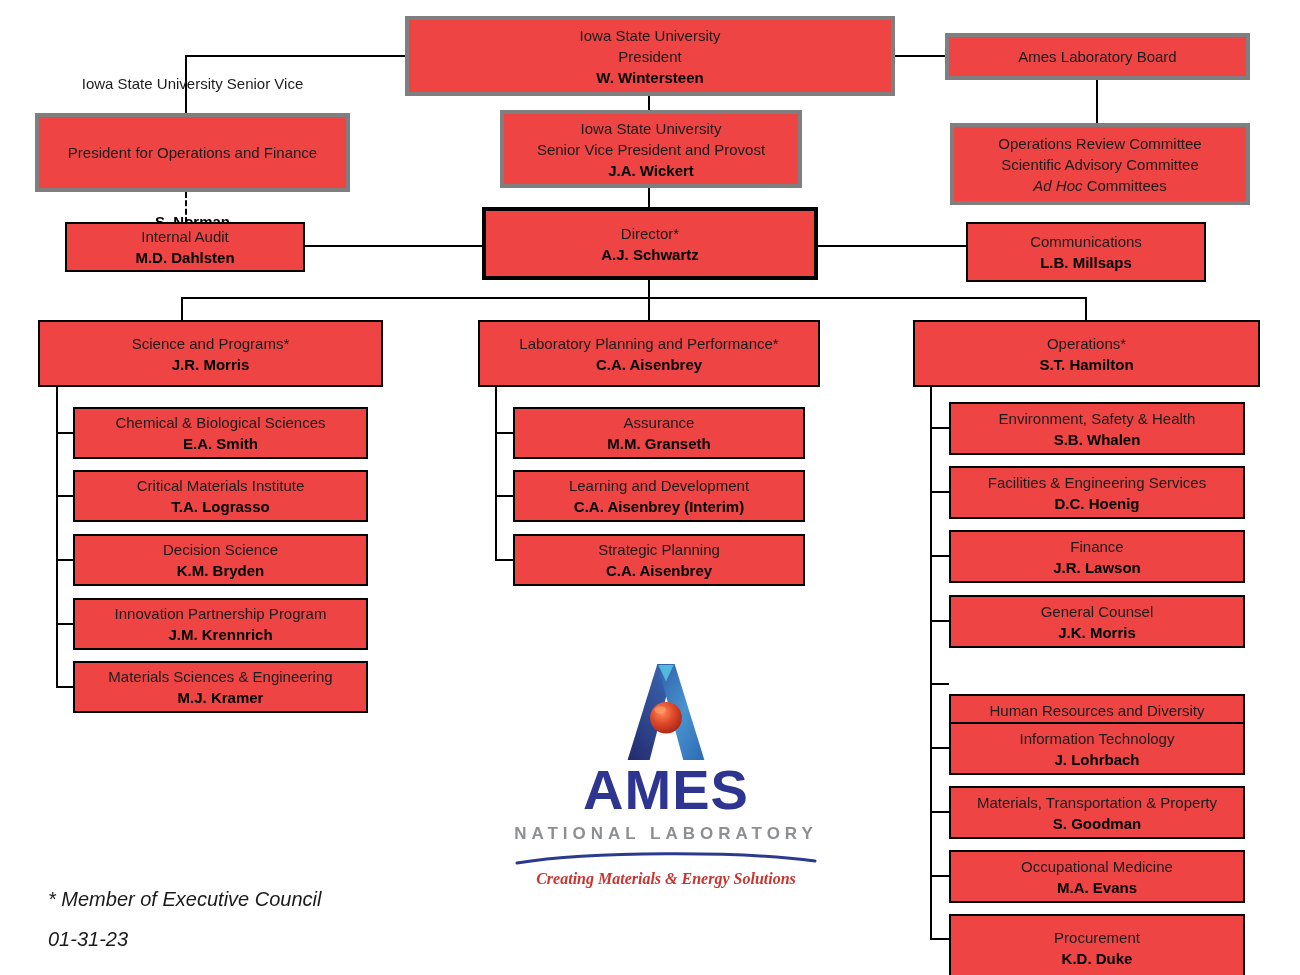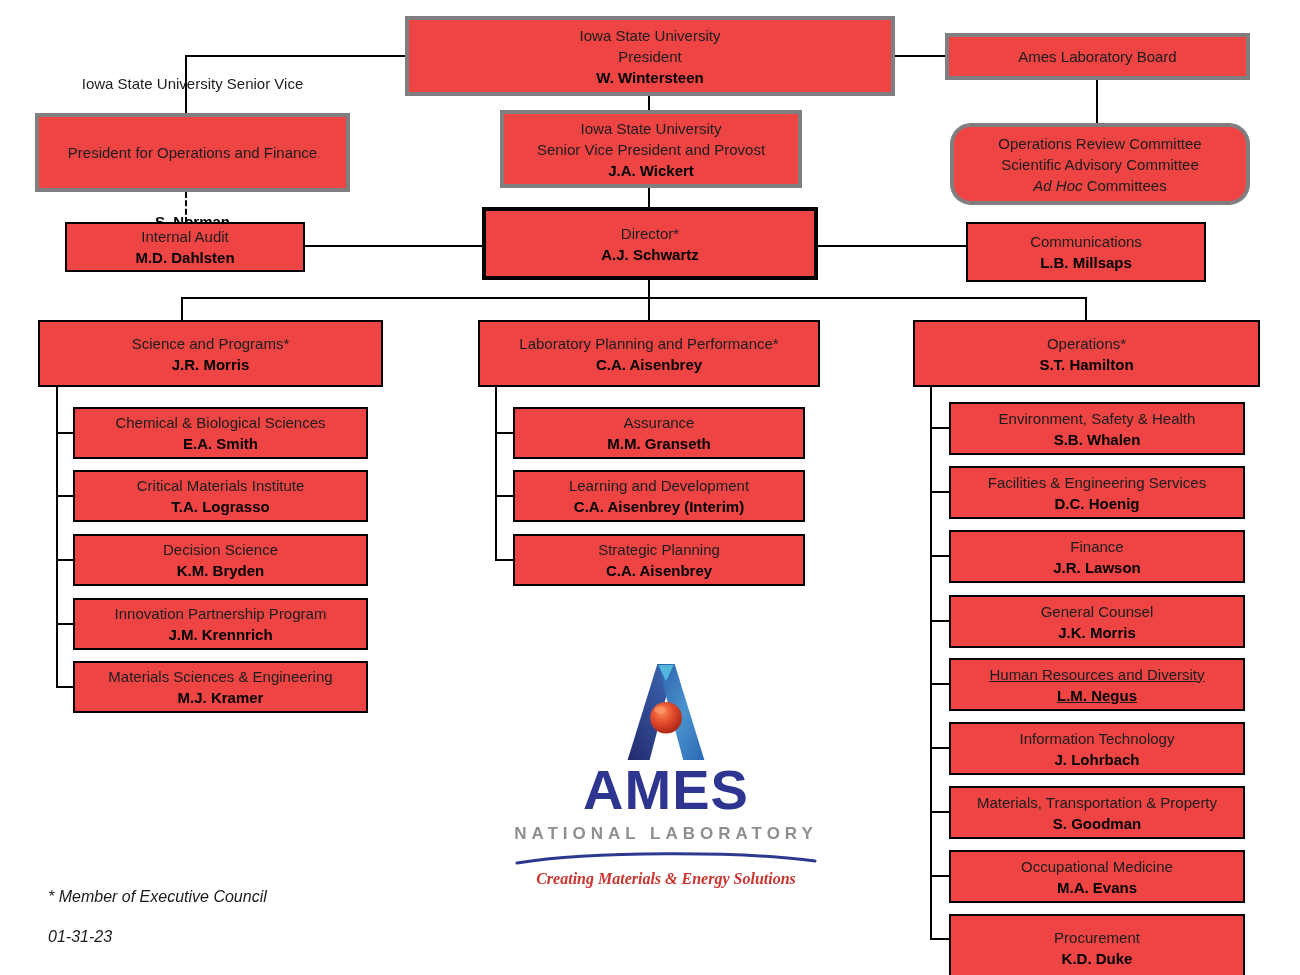--- a/index.html
+++ b/index.html
@@ -22,21 +22,21 @@
   .hl,.vl{position:absolute;background:#000;}
   .hl{height:2px;}
   .vl{width:2px;}
   .vdash{position:absolute;width:0;border-left:2px dashed #000;}
   
   .logo{position:absolute;left:500px;top:660px;width:332px;display:flex;flex-direction:column;align-items:center;}
   .logo .wordmark{font-weight:bold;font-size:56px;line-height:56px;letter-spacing:1px;margin-top:-2px;}
   .logo .subtitle{font-weight:bold;font-size:17px;letter-spacing:5px;margin-top:6px;white-space:nowrap;}
   .logo .tagline{font-family:"Liberation Serif",serif;font-style:italic;font-weight:bold;font-size:16px;margin-top:2px;white-space:nowrap;}
   
-  .note{position:absolute;font-style:italic;font-size:16px;color:#1a1a1a;}
+  .note{position:absolute;font-style:italic;font-size:20px;color:#1a1a1a;}
 </style>
 </head>
 <body>
 
 <div class="canvas">
 
   <div class="hl" style="left:186px;top:55px;width:220px;"></div>
   <div class="vl" style="left:185px;top:55px;height:60px;"></div>
   <div class="hl" style="left:893px;top:55px;width:54px;"></div>
   <div class="vl" style="left:648px;top:95px;height:17px;"></div>
@@ -89,21 +89,21 @@
     <div class="t">President for Operations and Finance</div>
     <div class="nm">S. Norman</div>
   </div>
 
   <div class="box gray" style="left:500px;top:110px;width:302px;height:78px;">
     <div class="t">Iowa State University</div>
     <div class="t">Senior Vice President and Provost</div>
     <div class="nm">J.A. Wickert</div>
   </div>
 
-  <div class="box gray" style="left:950px;top:123px;width:300px;height:82px;border-radius:21px;">
+  <div class="box gray" style="left:950px;top:123px;width:300px;height:82px;">
     <div class="t">Operations Review Committee</div>
     <div class="t">Scientific Advisory Committee</div>
     <div class="t"><span class="it">Ad Hoc</span> <span>Committees</span></div>
   </div>
 
   <div class="box" style="left:65px;top:222px;width:240px;height:50px;">
     <div class="t">Internal Audit</div>
     <div class="nm">M.D. Dahlsten</div>
   </div>
 
@@ -175,21 +175,21 @@
     <div class="nm">D.C. Hoenig</div>
   </div>
   <div class="box" style="left:949px;top:530px;width:296px;height:53px;">
     <div class="t">Finance</div>
     <div class="nm">J.R. Lawson</div>
   </div>
   <div class="box" style="left:949px;top:595px;width:296px;height:53px;">
     <div class="t">General Counsel</div>
     <div class="nm">J.K. Morris</div>
   </div>
-  <div class="box" style="left:949px;top:658px;width:296px;height:53px;text-decoration:underline;">
+  <div class="box" style="left:949px;top:694px;width:296px;height:53px;">
     <div class="t">Human Resources and Diversity</div>
     <div class="nm">L.M. Negus</div>
   </div>
   <div class="box" style="left:949px;top:722px;width:296px;height:53px;">
     <div class="t">Information Technology</div>
     <div class="nm">J. Lohrbach</div>
   </div>
   <div class="box" style="left:949px;top:786px;width:296px;height:53px;">
     <div class="t">Materials, Transportation &amp; Property</div>
     <div class="nm">S. Goodman</div>

